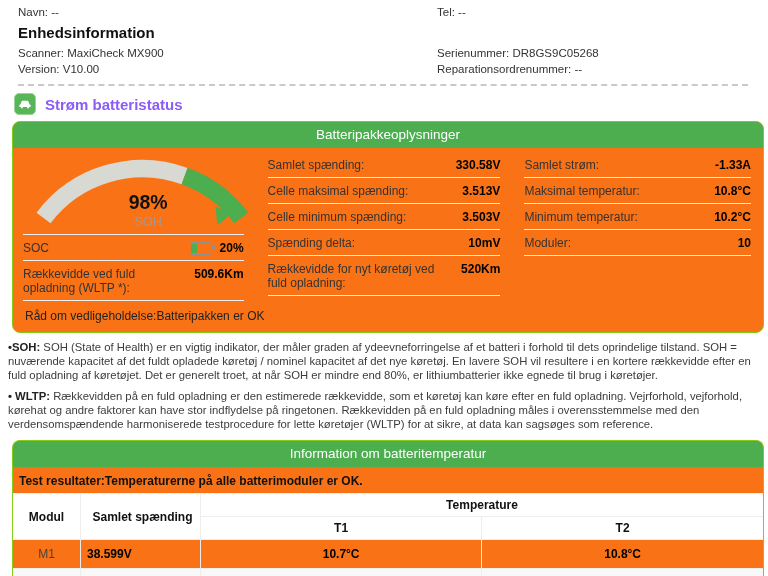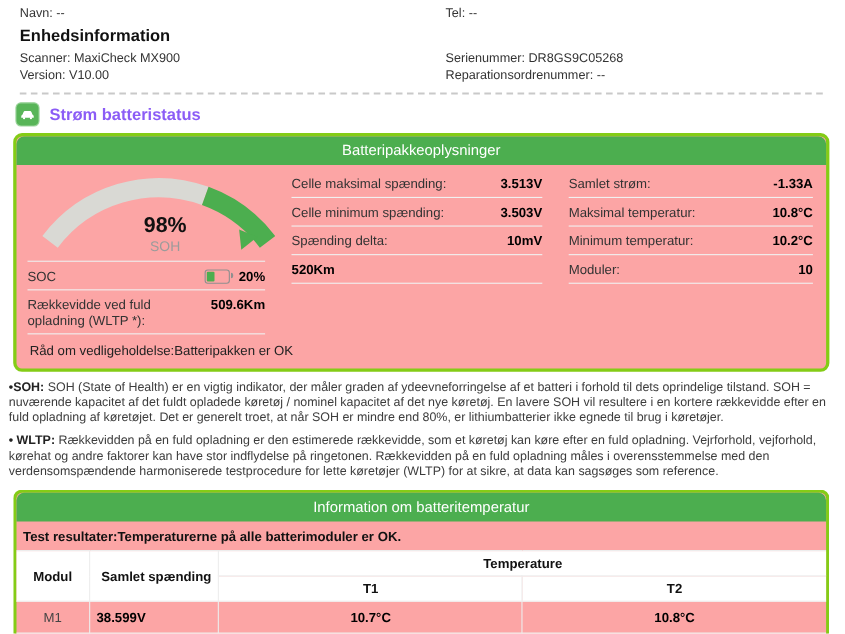--- a/index.html
+++ b/index.html
@@ -2,36 +2,36 @@
 <html><head>
 <meta charset="utf-8">
 <style>
   html,body{margin:0;padding:0;}
   body{width:768px;height:576px;overflow:hidden;background:#ffffff;
        font-family:"Liberation Sans", sans-serif;color:#222;}
   .page{width:768px;height:576px;position:relative;}
 
   
   .hdr{padding:4px 20px 0 18px;}
-  .hdr-grid{display:flex;}
+  .hdr-grid{display:flex;gap:32px;}
   .hdr-col1{width:387px;}
   .hdr-col2{flex:1;}
   .hdr-line{font-size:11.5px;color:#333;line-height:16px;}
   .hdr-title{font-size:15px;font-weight:bold;color:#111;margin:3px 0 3px;line-height:19px;}
   .hdr-spacer{height:25px;}
   .dashed{border-top:2px dashed #c9c9c9;margin:7px 0 0 0;}
 
   
   .sec-row{display:flex;align-items:center;gap:9px;padding:7px 0 6px 14px;}
   .car-badge{width:22px;height:22px;border-radius:5px;background:#58b558;border:1px solid #9bd49b;
              display:flex;align-items:center;justify-content:center;box-sizing:border-box;}
   .sec-title{font-size:15px;font-weight:bold;color:#8b5cf6;}
 
   
-  .box{margin:0 14px 0 12px;border:3px solid #84cc16;border-radius:8px;background:#fca5a5;}
+  .box{margin:0 4px 0 12px;border:1px solid #84cc16;border-radius:8px;background:#f97316;}
   .banner{background:#4cae4f;color:#fff;text-align:center;font-size:13.5px;
           height:26px;line-height:26px;border-radius:7px 7px 0 0;}
 
   
   .grid3{display:flex;padding:4px 12px 0 10px;}
   .c1{width:32.5%;padding-right:16px;box-sizing:border-box;}
   .c2{width:35%;padding:0 14px 0 8px;box-sizing:border-box;}
   .c3{flex:1;padding-left:10px;box-sizing:border-box;}
   .kv{display:flex;justify-content:space-between;align-items:flex-start;
       padding:6px 0 5px;border-bottom:1px solid #f1f1f1;font-size:12px;line-height:14px;}
@@ -123,32 +123,37 @@
           </span>
         </div>
         <div class="kv">
           <span class="lbl">Rækkevidde ved fuld opladning (WLTP *):</span>
           <span class="val">509.6Km</span>
         </div>
       </div>
 
       <div class="c2">
         <div class="kv">
+          <span class="lbl">Samlet spænding:</span>
+          <span class="val">330.58V</span>
+        </div>
+        <div class="kv">
           <span class="lbl">Celle maksimal spænding:</span>
           <span class="val">3.513V</span>
         </div>
         <div class="kv">
           <span class="lbl">Celle minimum spænding:</span>
           <span class="val">3.503V</span>
         </div>
         <div class="kv">
           <span class="lbl">Spænding delta:</span>
           <span class="val">10mV</span>
         </div>
         <div class="kv">
+          <span class="lbl">Rækkevidde for nyt køretøj ved fuld opladning:</span>
           <span class="val">520Km</span>
         </div>
       </div>
 
       <div class="c3">
         <div class="kv">
           <span class="lbl">Samlet strøm:</span>
           <span class="val">-1.33A</span>
         </div>
         <div class="kv">

